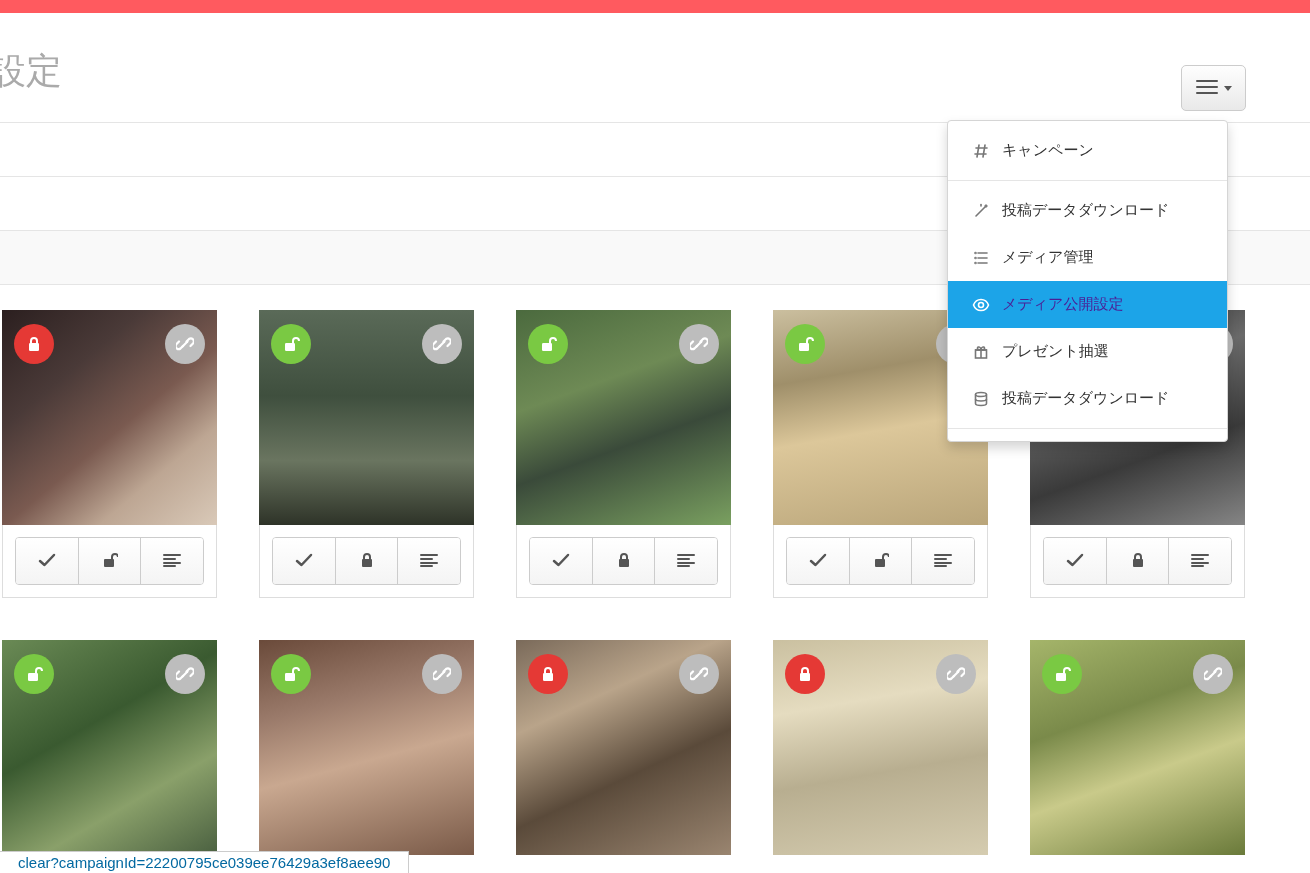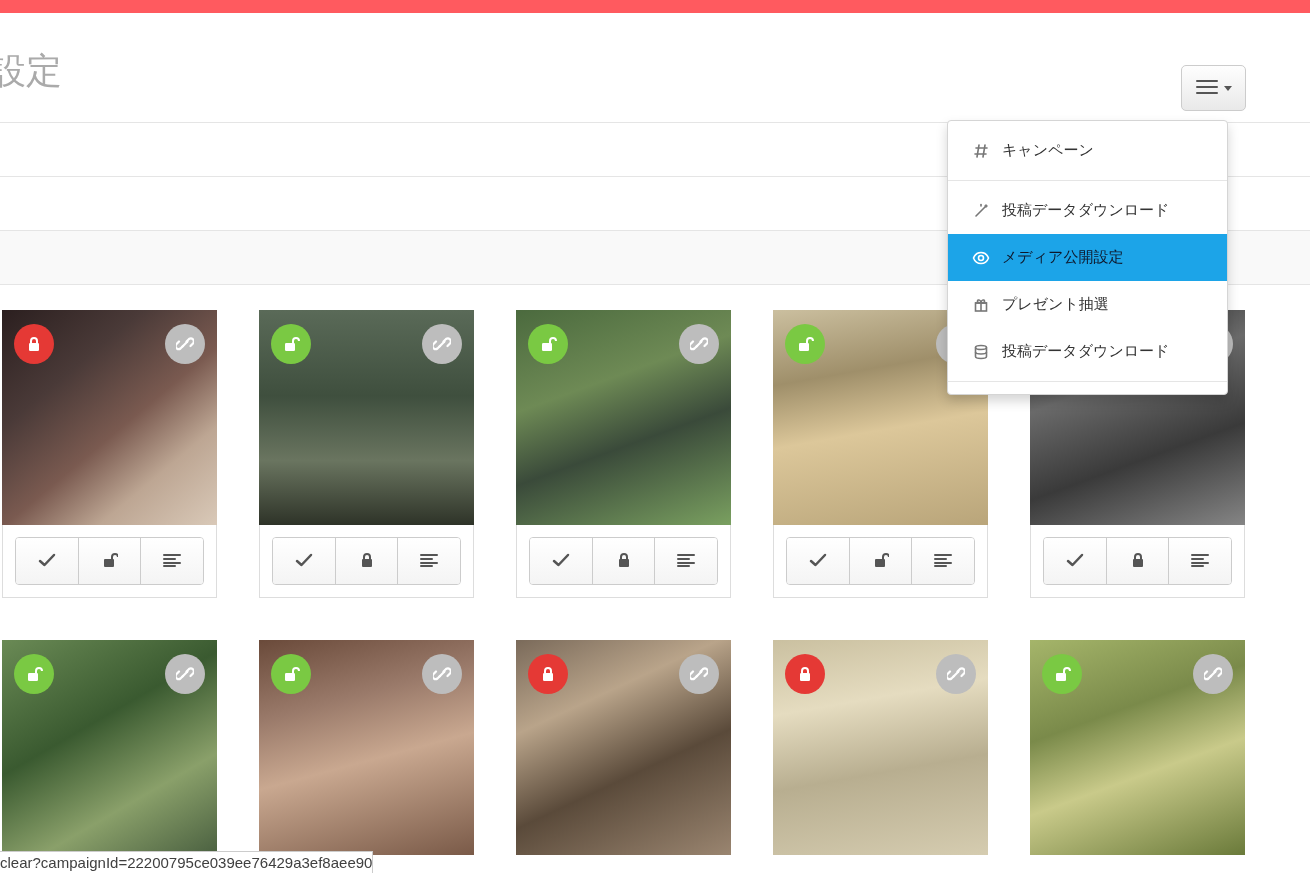--- a/index.html
+++ b/index.html
@@ -7,39 +7,39 @@
   .top-bar{height:13px;background:#ff5a5f;width:100%}
   .content{padding:2px 0 0 0;position:relative}
   .page-title{font-size:36px;font-weight:400;color:#aaa;padding:32px 0 26px 0;margin-left:-10px}
   .filter-rows{border-top:1px solid #e5e5e5}
   .filter-row{height:54px;border-bottom:1px solid #e5e5e5}
   .filter-gap{height:54px;background:#f9f9f9;border-bottom:1px solid #e5e5e5}
   .menu-btn{position:absolute;top:52px;right:64px;width:65px;height:46px;border:1px solid #ccc;border-radius:5px;background:linear-gradient(#fefefe,#e9e9e9);cursor:pointer;display:flex;align-items:center;justify-content:center;gap:4px;color:#555}
   .caret{width:0;height:0;border-left:4px solid transparent;border-right:4px solid transparent;border-top:5px solid #555;margin-left:2px}
   .dropdown{position:absolute;top:107px;right:82px;width:281px;background:#fff;border:1px solid #d5d5d5;border-radius:4px;box-shadow:0 6px 12px rgba(0,0,0,.17);z-index:10;padding:6px 0}
   .dropdown-item{display:flex;align-items:center;gap:12px;padding:14px 24px;color:#333;cursor:pointer;font-size:15px}
-  .dropdown-item.active{background:#1ca4e8;color:#0f172a}
+  .dropdown-item.active{background:#1ca4e8;color:#4c1d95}
   .dropdown-item.active .di-icon svg{stroke:#fff;fill:#fff}
   .dropdown-sep{height:1px;background:#e5e5e5;margin:6px 0}
   .di-icon{width:18px;height:18px;display:flex;align-items:center;justify-content:center;color:#777;flex-shrink:0}
   .dropdown-item.active .di-icon{color:#fff}
   .grid{display:flex;flex-wrap:wrap;gap:42px 42px;padding:0 0 0 2px;margin-top:25px}
   .card{width:215px;display:flex;flex-direction:column}
   .thumb{width:215px;height:215px;position:relative;overflow:hidden;display:flex;align-items:center;justify-content:center}
   .ph{width:100%;height:100%;display:block}
   .badge{position:absolute;top:14px;width:40px;height:40px;border-radius:50%;display:flex;align-items:center;justify-content:center;color:#fff}
   .badge.lock{left:12px}
   .badge.link{right:12px;background:#bdbdbd}
   .badge.green{background:#7ac943}
   .badge.red{background:#e53935}
   .card-footer{border:1px solid #ddd;border-top:none;padding:12px;background:#fff;display:flex}
   .btn-group{display:flex;width:100%;border:1px solid #ccc;border-radius:4px;overflow:hidden}
   .btn-group button{flex:1;height:46px;background:linear-gradient(#fff,#f4f4f4);border:none;border-right:1px solid #ccc;cursor:pointer;display:flex;align-items:center;justify-content:center;color:#555}
   .btn-group button:last-child{border-right:none}
-  .status-url{position:absolute;left:0;bottom:0;background:#fff;border:1px solid #ccc;border-left:none;border-bottom:none;padding:2px 0;font-family:Arial,sans-serif;font-size:15px;color:#404040}
+  .status-url{position:absolute;left:0;bottom:0;background:#fff;border:1px solid #ccc;border-left:none;border-bottom:none;padding:2px 18px;font-family:Arial,sans-serif;font-size:15px;color:#0369a1}
   
   .ph1{background:linear-gradient(140deg,#2b1f1f 0%,#4a3a38 30%,#7a5a50 55%,#bda693 75%,#d9c9b8 100%)}
   .ph2{background:linear-gradient(180deg,#5a6a58 0%,#3f4f3e 40%,#6a7560 70%,#2e3328 100%)}
   .ph3{background:linear-gradient(160deg,#4b6a3e 0%,#6e8a55 35%,#3a4a3a 60%,#7aa060 100%)}
   .ph4{background:linear-gradient(170deg,#cbbf9f 0%,#9f8f6a 30%,#dcc79a 55%,#b9a57a 100%)}
   .ph5{background:linear-gradient(160deg,#2a2a2a 0%,#6a6a6a 35%,#3a3a3a 65%,#858585 100%)}
   .ph6{background:linear-gradient(150deg,#6a8a55 0%,#3a5a30 40%,#8aa06a 70%,#4a6040 100%)}
   .ph7{background:linear-gradient(165deg,#6a4a3a 0%,#9a7a6a 30%,#c9a890 55%,#7a5a48 100%)}
   .ph8{background:linear-gradient(155deg,#7a6a5a 0%,#b9a48a 30%,#5a4a3a 60%,#9a8570 100%)}
   .ph9{background:linear-gradient(170deg,#cac0a0 0%,#e5dcc0 30%,#b8ae90 60%,#d5ccb0 100%)}
@@ -87,20 +87,35 @@
             <g stroke="#777" fill="none" stroke-width="1.6" stroke-linecap="round">
               <line x1="3" y1="13" x2="12" y2="4"></line>
               <line x1="13" y1="2" x2="13" y2="4"></line>
               <line x1="12" y1="3" x2="14" y2="3"></line>
               <line x1="8" y1="1.5" x2="8" y2="3"></line>
             </g>
           </svg>
         </span>
         <span>投稿データダウンロード</span>
       </div>
+      <div class="dropdown-item">
+        <span class="di-icon">
+          <svg width="16" height="16" viewBox="0 0 16 16">
+            <g stroke="#777" fill="none" stroke-width="1.6" stroke-linecap="round">
+              <line x1="5" y1="3" x2="14" y2="3"></line>
+              <line x1="5" y1="8" x2="14" y2="8"></line>
+              <line x1="5" y1="13" x2="14" y2="13"></line>
+              <circle cx="2.5" cy="3" r="0.5"></circle>
+              <circle cx="2.5" cy="8" r="0.5"></circle>
+              <circle cx="2.5" cy="13" r="0.5"></circle>
+            </g>
+          </svg>
+        </span>
+        <span>メディア管理</span>
+      </div>
       <div class="dropdown-item active">
         <span class="di-icon">
           <svg width="18" height="18" viewBox="0 0 18 18">
             <g stroke="#fff" fill="none" stroke-width="1.6">
               <path d="M1.5 9 C3 5 6 3.5 9 3.5 C12 3.5 15 5 16.5 9 C15 13 12 14.5 9 14.5 C6 14.5 3 13 1.5 9 Z"></path>
               <circle cx="9" cy="9" r="2.5"></circle>
             </g>
           </svg>
         </span>
         <span>メディア公開設定</span>

